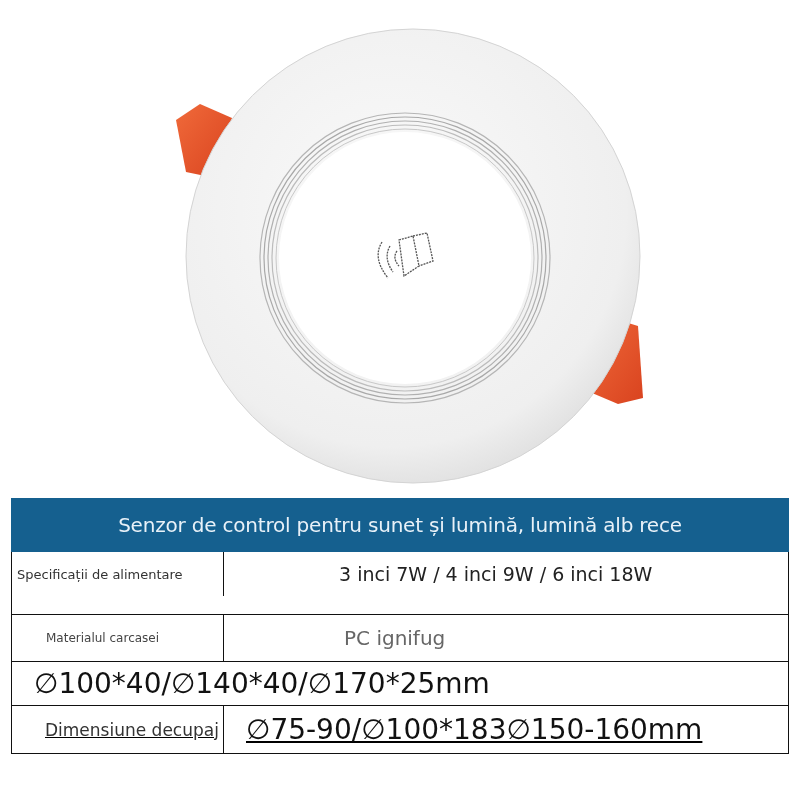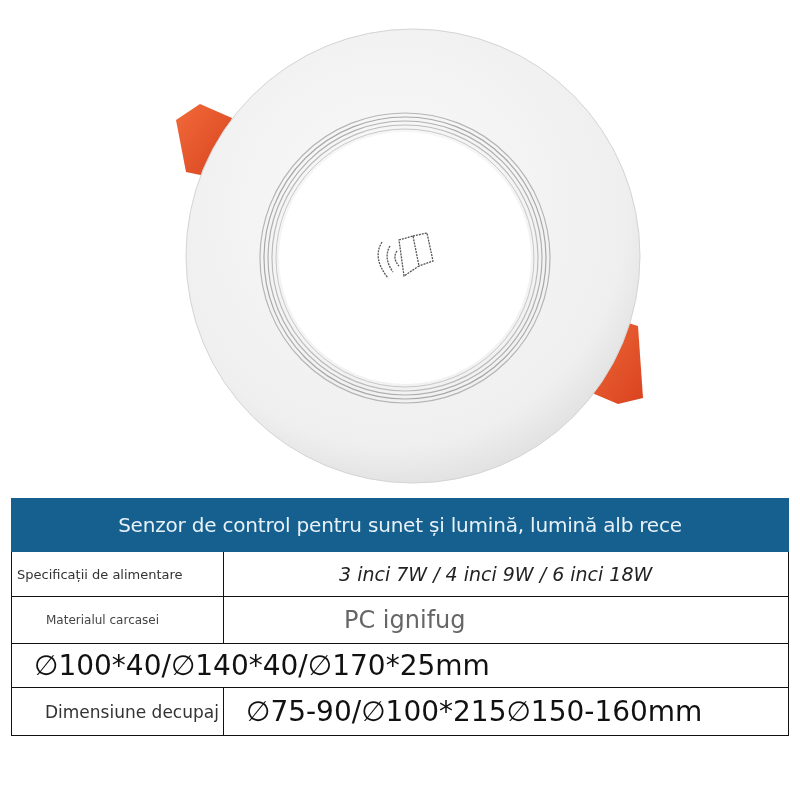--- a/index.html
+++ b/index.html
@@ -5,25 +5,25 @@
   html, body { margin: 0; padding: 0; }
   body { width: 800px; height: 800px; background: #ffffff; position: relative; overflow: hidden; font-family: "DejaVu Sans", sans-serif; }
   .product { position: absolute; left: 0; top: 0; width: 800px; height: 490px; }
   .spec-table { position: absolute; left: 11px; top: 498px; width: 778px; }
   .spec-header { height: 54px; background: #15608f; color: #e8f1f8; display: flex; align-items: center; justify-content: center; font-size: 20px; font-family: "DejaVu Sans", sans-serif; letter-spacing: -0.2px; }
   .spec-body { border-left: 1.5px solid #111; border-right: 1.5px solid #111; border-bottom: 1.5px solid #111; }
   .row { display: flex; border-top: 1.2px solid #111; box-sizing: border-box; }
   .row:first-child { border-top: none; }
   .label { width: 212px; border-right: 1.5px solid #111; box-sizing: border-box; display: flex; align-items: center; color: #333; }
   .value { flex: 1; display: flex; align-items: center; color: #111; }
-  .r0 { height: 44px; } .r1 { height: 47px; } .r2 { height: 44px; } .r3 { height: 48px; } .r4 { height: 52px; }
+  .r0 { height: 44px; } .r1 { height: 47px; margin-top: 18px; } .r2 { height: 44px; } .r3 { height: 48px; text-decoration: underline; } .r4 { height: 52px; }
   .r0 .label { font-size: 13px; padding-left: 5px; }
-  .r0 .value { font-size: 19px; padding-left: 115px; color: #222; font-style: italic; }
+  .r0 .value { font-size: 19px; padding-left: 115px; color: #222; }
   .r1 .label { font-size: 12px; padding-left: 34px; color: #444; }
-  .r1 .value { font-size: 24px; padding-left: 120px; color: #666; }
+  .r1 .value { font-size: 20px; padding-left: 120px; color: #666; }
   .r2 .label { font-size: 12.5px; padding-left: 8px; }
   .r2 .value { font-size: 28px; padding-left: 22px; text-align: center; }
   .r3 .label { font-size: 17px; padding-left: 33px; }
   .r3 .value { font-size: 28px; padding-left: 22px; }
   .r4 .label { font-size: 16px; justify-content: center; text-align: center; line-height: 21px; padding-right: 35px; }
   .r4 .value { font-size: 28px; padding-left: 22px; }
   .label span { display: block; }
 </style>
 </head>
 <body>
@@ -75,16 +75,16 @@
     </div>
     <div class="row r1">
       <div class="label">Materialul carcasei</div>
       <div class="value">PC ignifug</div>
     </div>
     <div class="row r2">
       <div class="value">∅100*40/∅140*40/∅170*25mm</div>
     </div>
     <div class="row r3">
       <div class="label">Dimensiune decupaj</div>
-      <div class="value">∅75-90/∅100*215∅150-160mm</div>
+      <div class="value">∅75-90/∅100*183∅150-160mm</div>
     </div>
   </div>
 </div>
 
 </body></html>

